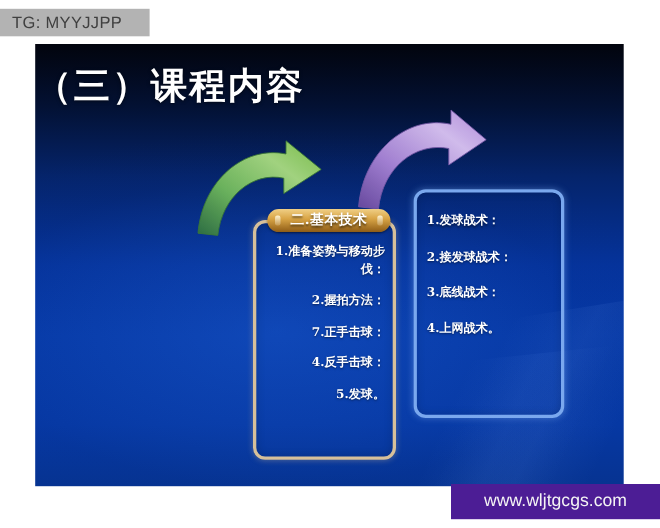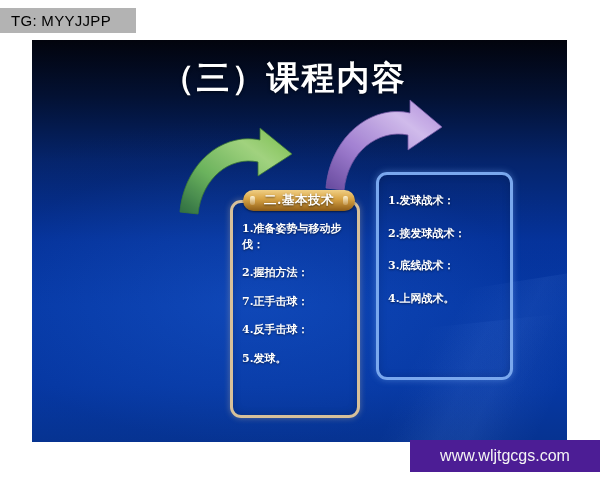--- a/index.html
+++ b/index.html
@@ -20,21 +20,21 @@
   }
 
   
   .tg-banner {
     position: absolute;
     left: 0px;
     top: 8px;
     width: 136px;
     height: 25px;
     background: #b3b3b3;
-    color: #000000;
+    color: #404040;
     font-size: 15px;
     letter-spacing: 0.3px;
     display: flex;
     align-items: center;
     padding-left: 11px;
     z-index: 40;
   }
 
   
   .site-watermark {
@@ -100,21 +100,21 @@
     background: radial-gradient(ellipse at 42% 55%, rgba(40,110,230,0.28) 0%, rgba(10,50,150,0.05) 55%, rgba(0,0,0,0) 72%);
     pointer-events: none;
   }
 
   
   .slide-title {
     position: absolute;
     left: 0;
     top: 16px;
     width: 504px;
-    text-align: center;
+    text-align: left;
     color: #ffffff;
     font-family: "DejaVu Serif", "Liberation Serif", serif;
     font-size: 33px;
     font-weight: 700;
     letter-spacing: 2px;
     text-shadow: 0 1px 3px rgba(0,0,0,0.55);
     z-index: 10;
   }
 
   
@@ -191,20 +191,21 @@
   #card-theory .badge .cap { background: linear-gradient(180deg,#e8f7cf,#8fc064); }
 
   
   #card-technique {
     left: 198px;
     top: 160px;
     width: 130px;
     height: 218px;
     border-color: #d7c09a;
     box-shadow: 0 0 6px rgba(215,190,150,0.4), inset 0 0 8px rgba(0,0,0,0.18);
+    text-align: right;
   }
   #card-technique .badge {
     left: 10px;
     width: 112px;
     background: linear-gradient(180deg, #f0cf85 0%, #d9a546 42%, #8e5c16 100%);
     box-shadow: 0 1px 2px rgba(0,0,0,0.5);
   }
   #card-technique .badge .cap { background: linear-gradient(180deg,#fff3d0,#c59a52); }
 
   

